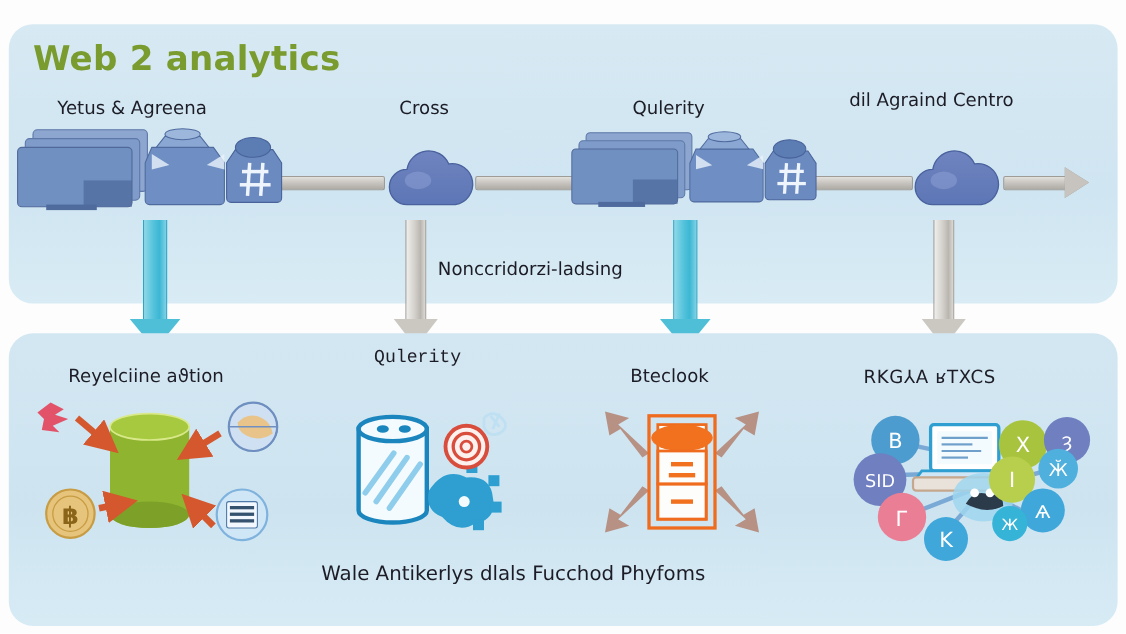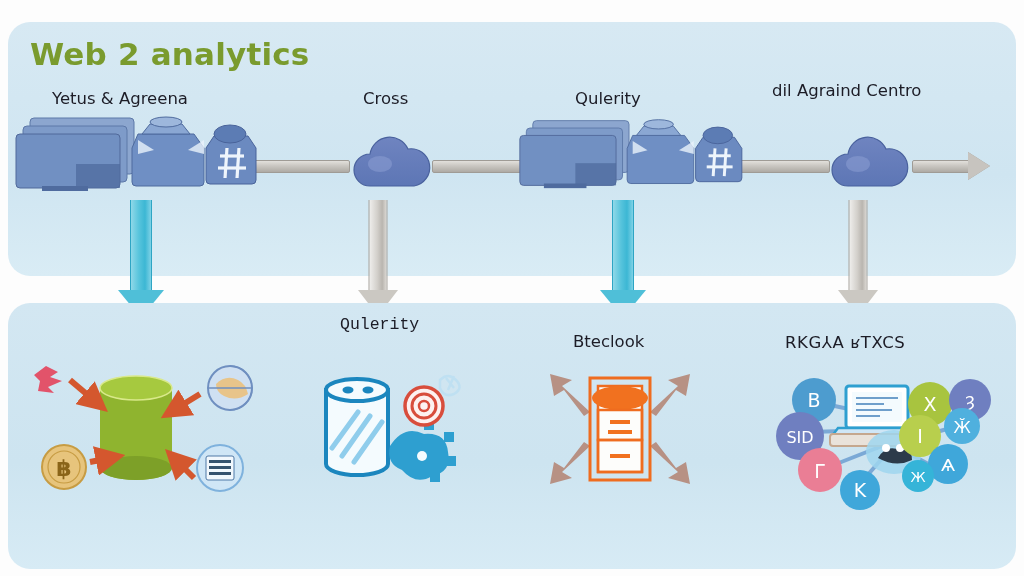--- a/index.html
+++ b/index.html
@@ -198,40 +198,42 @@
       <ellipse cx="30" cy="30" rx="12" ry="8" fill="#8fa2d6" opacity=".5"></ellipse>
     </svg>
   </div>
 
   <div class="lbl" id="lbl-yetus">Yetus &amp; Agreena</div>
   <div class="lbl" id="lbl-cross">Cross</div>
   <div class="lbl" id="lbl-securics">Qulerity</div>
   <div class="lbl two" id="lbl-rrynak">
     <div>dil Agraind Centro</div>
   </div>
+  <div class="lbl" id="lbl-noncc">Nonccridorzi-ladsing</div>
 
   <div class="varrow cyan" style="left:118px;top:200px;width:46px;height:118px;">
     <div class="shaft" style="height:92px;"></div>
       <div class="head" style="top:90px;"></div>
   </div>
   <div class="varrow gray" style="left:358px;top:200px;width:40px;height:118px;">
     <div class="shaft" style="height:92px;"></div>
       <div class="head" style="top:90px;"></div>
   </div>
   <div class="varrow cyan" style="left:600px;top:200px;width:46px;height:118px;">
     <div class="shaft" style="height:92px;"></div>
       <div class="head" style="top:90px;"></div>
   </div>
   <div class="varrow gray" style="left:838px;top:200px;width:40px;height:118px;">
     <div class="shaft" style="height:92px;"></div>
       <div class="head" style="top:90px;"></div>
   </div>
 
   <div class="panel" id="panel-bottom"></div>
 
+  <div class="lbl" id="lbl-reyel">Reyelciine aϑtion</div>
   <div class="lbl" id="lbl-qulerity">Qulerity</div>
   <div class="lbl" id="lbl-bteclook">Bteclook</div>
   <div class="lbl" id="lbl-rkg">RKG⅄A ʁTXCS</div>
 
   <div class="illus" style="left:34px;top:362px;">
     <svg width="222" height="136" viewBox="0 0 222 136">
       <g>
         <path d="M66 26 h72 v80 a36 12 0 0 1 -72 0 z" fill="#8fb42f"></path>
         <ellipse cx="102" cy="106" rx="36" ry="12" fill="#7da028"></ellipse>
         <ellipse cx="102" cy="26" rx="36" ry="12" fill="#a6c93f"></ellipse>
@@ -370,14 +372,15 @@
         <circle cx="190" cy="58" r="18" fill="#4fb0de"></circle>
           <text x="190" y="65" font-size="16">Ӂ</text>
         <circle cx="176" cy="96" r="20" fill="#3fa7da"></circle>
           <text x="176" y="103" font-size="16">Ѧ</text>
         <circle cx="146" cy="108" r="16" fill="#35b4d8"></circle>
           <text x="146" y="114" font-size="14">Ж</text>
       </g>
     </svg>
   </div>
 
+  <div class="lbl" id="lbl-caption">Wale Antikerlys dlals Fucchod Phyfoms</div>
 
 </div>
 
 </body></html>

